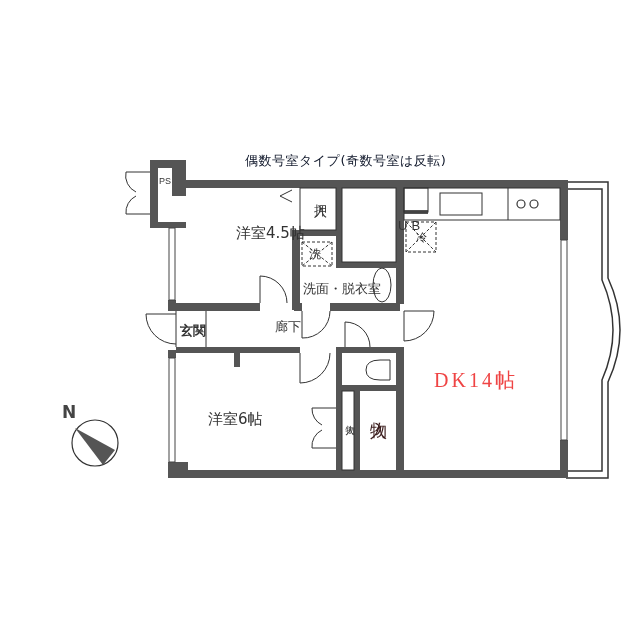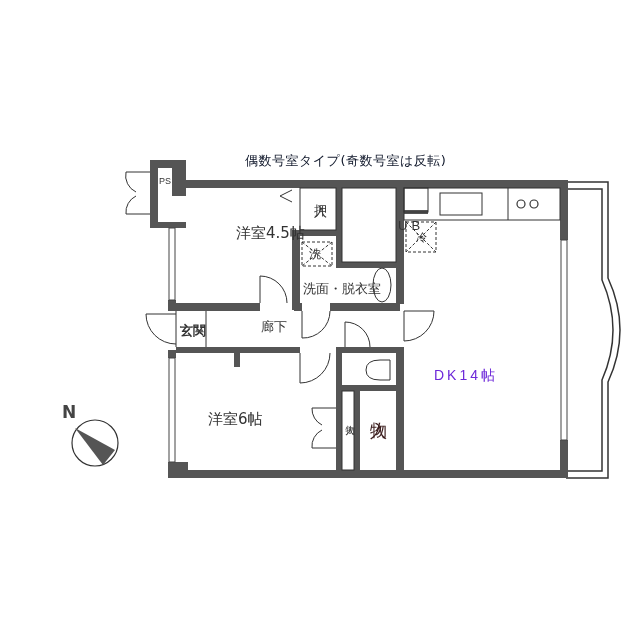--- a/index.html
+++ b/index.html
@@ -3,21 +3,21 @@
 <meta charset="utf-8">
 <style>
   html,body{margin:0;padding:0;background:#ffffff;}
   body{width:640px;height:640px;position:relative;overflow:hidden;font-family:"DejaVu Sans","Liberation Sans",sans-serif;}
   .title{position:absolute;left:245px;top:152px;font-size:13px;color:#0f172a;letter-spacing:0.5px;white-space:nowrap;}
   .lbl{position:absolute;color:#333;white-space:nowrap;}
   .room-lg{font-size:15px;}
   .room-sm{font-size:13px;}
   .vert{writing-mode:vertical-rl;text-orientation:upright;}
   svg{position:absolute;left:0;top:0;}
-  .dk{font-size:14px;color:#6d28d9;letter-spacing:3px;font-family:Liberation Sans, sans-serif;}
+  .dk{font-size:20px;color:#ef4444;letter-spacing:3px;font-family:Liberation Serif, serif;}
   .mono{font-family:"Liberation Sans",sans-serif;}
 </style>
 </head>
 <body>
 
 <div class="title">偶数号室タイプ(奇数号室は反転)</div>
 
 <svg width="640" height="640" viewBox="0 0 640 640">
 
   <g fill="none" stroke="#333" stroke-width="1.5">
@@ -130,17 +130,17 @@
 
 <div class="lbl" style="left:62px;top:402px;font-size:17px;font-weight:bold;color:#444;">N</div>
 <div class="lbl mono" style="left:159px;top:176px;font-size:9px;line-height:11px;width:10px;text-align:center;">PS</div>
 <div class="lbl room-lg" style="left:196px;top:224px;margin-left:40px;">洋室4.5帖</div>
 <div class="lbl room-sm vert" style="left:311px;top:194px;">押入</div>
 <div class="lbl mono" style="left:358px;top:218px;font-size:13px;letter-spacing:4px;margin-left:40px;">UB</div>
 <div class="lbl" style="left:309px;top:246px;font-size:12px;">洗</div>
 <div class="lbl" style="left:416px;top:230px;font-size:11px;">冷</div>
 <div class="lbl room-sm" style="left:303px;top:280px;">洗面・脱衣室</div>
 <div class="lbl room-sm" style="left:180px;top:322px;font-weight:bold;">玄関</div>
-<div class="lbl room-sm" style="left:261px;top:318px;">廊下</div>
+<div class="lbl room-sm" style="left:275px;top:318px;">廊下</div>
 <div class="lbl dk" style="left:434px;top:367px;">DK14帖</div>
 <div class="lbl room-lg" style="left:208px;top:410px;">洋室6帖</div>
 <div class="lbl vert" style="left:343px;top:418px;font-size:9px;">物入</div>
 <div class="lbl vert" style="left:368px;top:408px;font-size:17px;color:#3a1c1c;">物入</div>
 
 </body></html>

